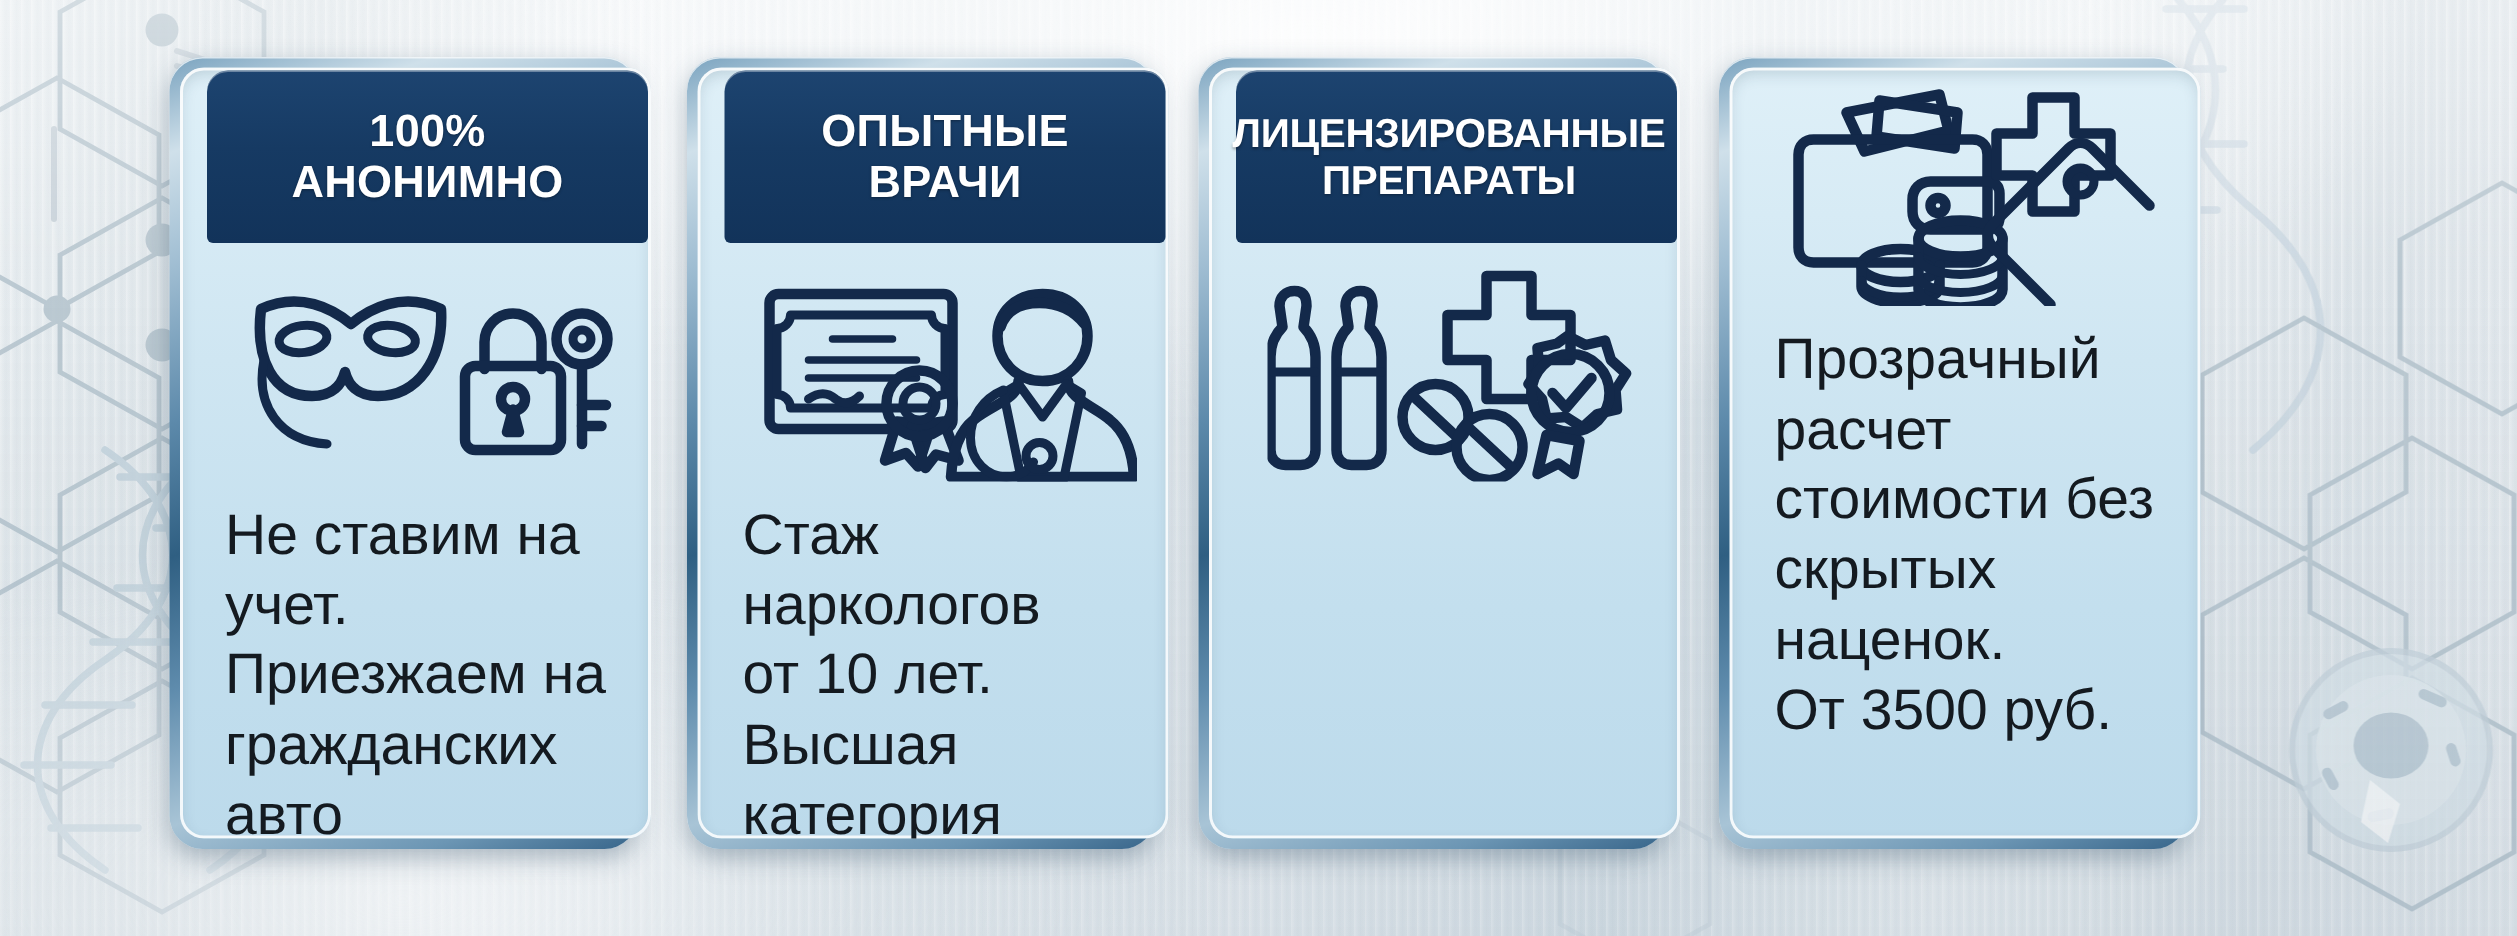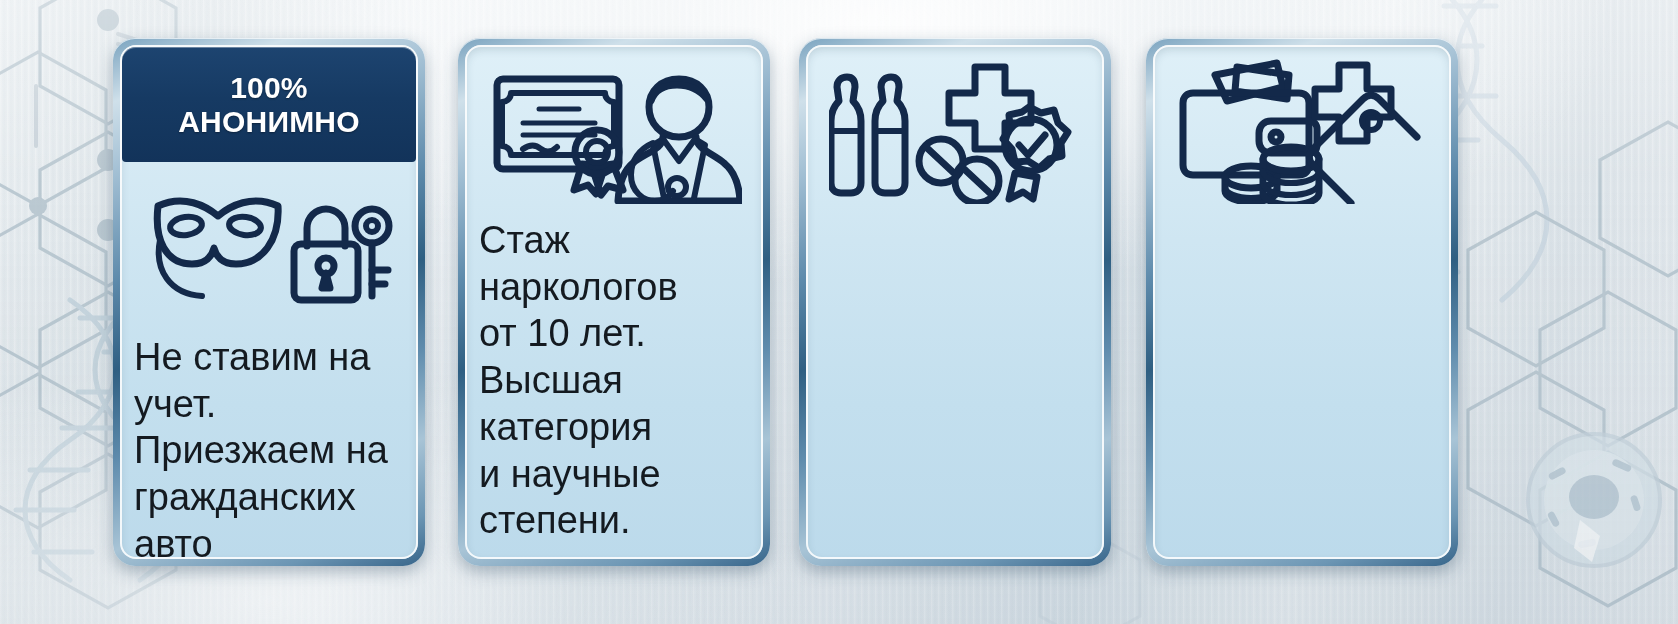--- a/index.html
+++ b/index.html
@@ -47,20 +47,21 @@
   .card.c1{left:113px;}
   .card.c2{left:458px;}
   .card.c3{left:799px;}
   .card.c4{left:1146px;}
 
   .card-inner{
     position:relative;width:100%;height:100%;
     border-radius:16px;overflow:hidden;
     background:linear-gradient(180deg,#dff0f8 0%,#cfe6f2 38%,#c3dfee 70%,#bcdaeb 100%);
     box-shadow:0 0 0 2px rgba(255,255,255,.85) inset, 0 4px 10px rgba(30,60,85,.18) inset;
+    padding-left:16px;
   }
 
   .card-header{
     position:relative;
     height:115px;
     margin:2px 2px 0 2px;
     border-radius:14px 14px 4px 4px;
     background:linear-gradient(180deg,#1d4470 0%,#163a63 45%,#12335a 100%);
     display:flex;align-items:center;justify-content:center;
     box-shadow:0 1px 0 rgba(255,255,255,.35) inset;
@@ -237,20 +238,24 @@
         </div>
         <div class="card-text">Не ставим на учет.
 Приезжаем на
 гражданских авто
 без логотипов.</div>
       </div>
     </div>
 
     <div class="card c2">
       <div class="card-inner">
+        <div class="card-header">
+          <div class="title">ОПЫТНЫЕ
+ВРАЧИ</div>
+        </div>
         <div class="card-icon">
           <svg width="255" height="145" viewBox="0 0 255 145">
             <defs>
               <linearGradient id="g2" x1="0" y1="0" x2="0.25" y2="1">
                 <stop offset="0%" stop-color="#eaf5fb"></stop>
                 <stop offset="55%" stop-color="#bcd9ec"></stop>
                 <stop offset="100%" stop-color="#9ec5dd"></stop>
               </linearGradient>
             </defs>
             <g>
@@ -283,20 +288,24 @@
         </div>
         <div class="card-text">Стаж наркологов
 от 10 лет. Высшая
 категория
 и научные степени.</div>
       </div>
     </div>
 
     <div class="card c3">
       <div class="card-inner">
+        <div class="card-header">
+          <div class="title c3-wide">ЛИЦЕНЗИРОВАННЫЕ
+ПРЕПАРАТЫ</div>
+        </div>
         <div class="card-icon">
           <svg width="252" height="145" viewBox="0 0 252 145">
             <defs>
               <linearGradient id="g3" x1="0" y1="0" x2="0.25" y2="1">
                 <stop offset="0%" stop-color="#ecf6fc"></stop>
                 <stop offset="55%" stop-color="#bcd9ec"></stop>
                 <stop offset="100%" stop-color="#9ec5dd"></stop>
               </linearGradient>
             </defs>
             <g>
@@ -356,17 +365,21 @@
             </g>
             <g>
               <path class="ic-stroke" fill="url(#g4)" d="M164 6 h 28 v 24 h 24 v 28 h -24 v 24 h -28 v -24 h -24 v -28 h 24 Z"></path>
             </g>
             <g>
               <path class="ic-stroke" fill="url(#g4)" d="M176 144 l -38 -38 c -5 -5 -5 -11 0 -16 l 50 -50 c 5 -5 11 -5 16 0 l 38 38"></path>
               <circle class="ic-thin" fill="#ffffff" fill-opacity=".6" cx="196" cy="62" r="9"></circle>
             </g>
           </svg>
         </div>
+        <div class="card-text">Прозрачный расчет
+стоимости без
+скрытых наценок.
+От 3500 руб.</div>
       </div>
     </div>
 
   </div>
 </div>
 
 </body></html>

